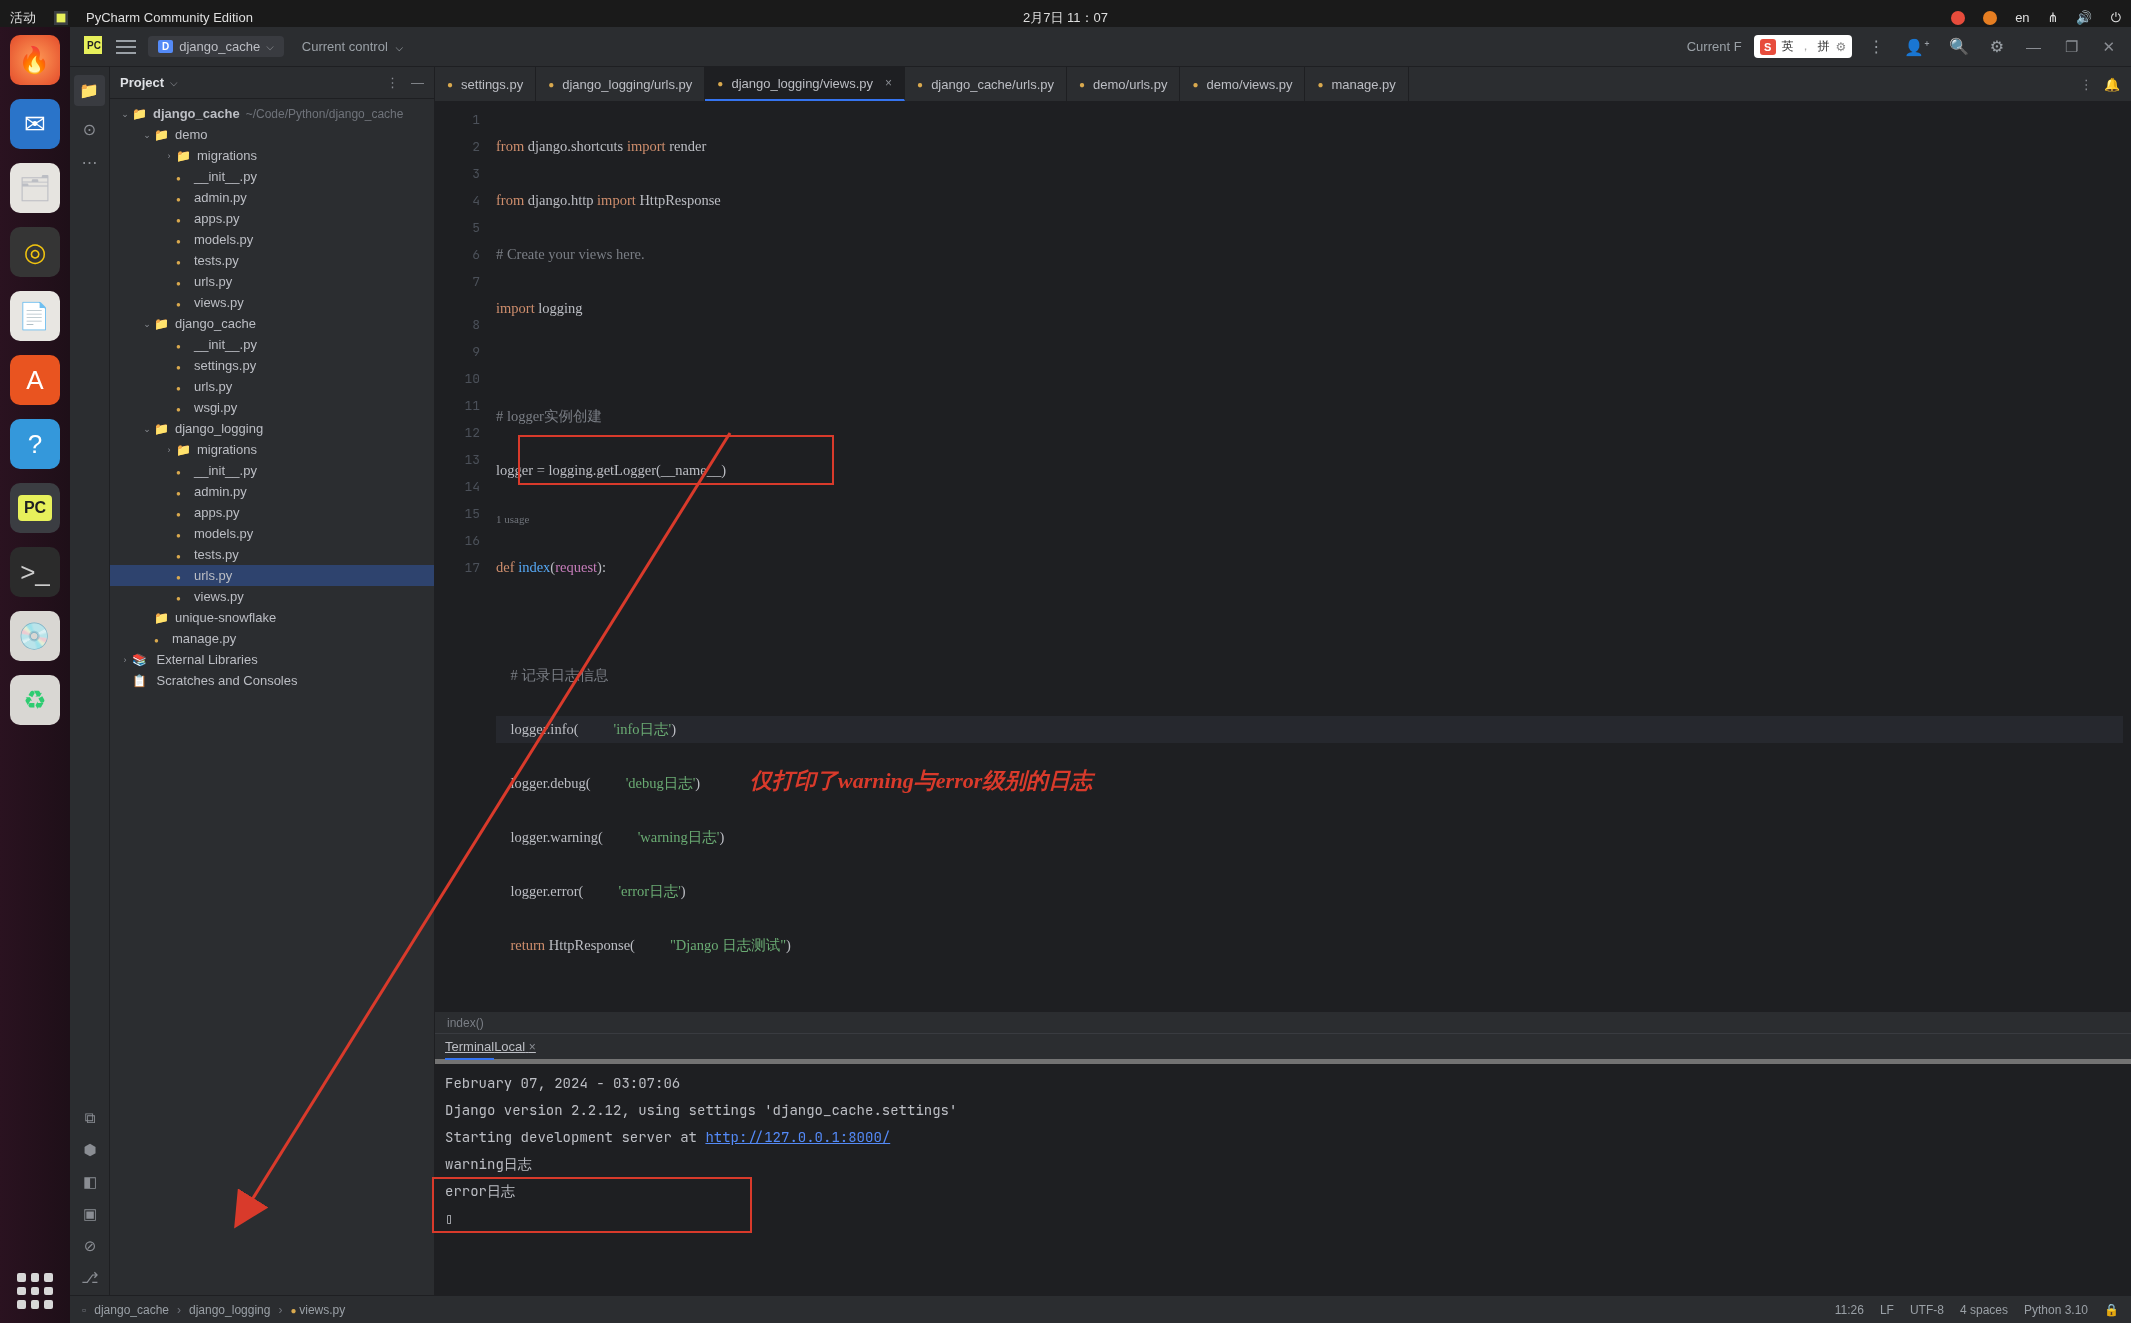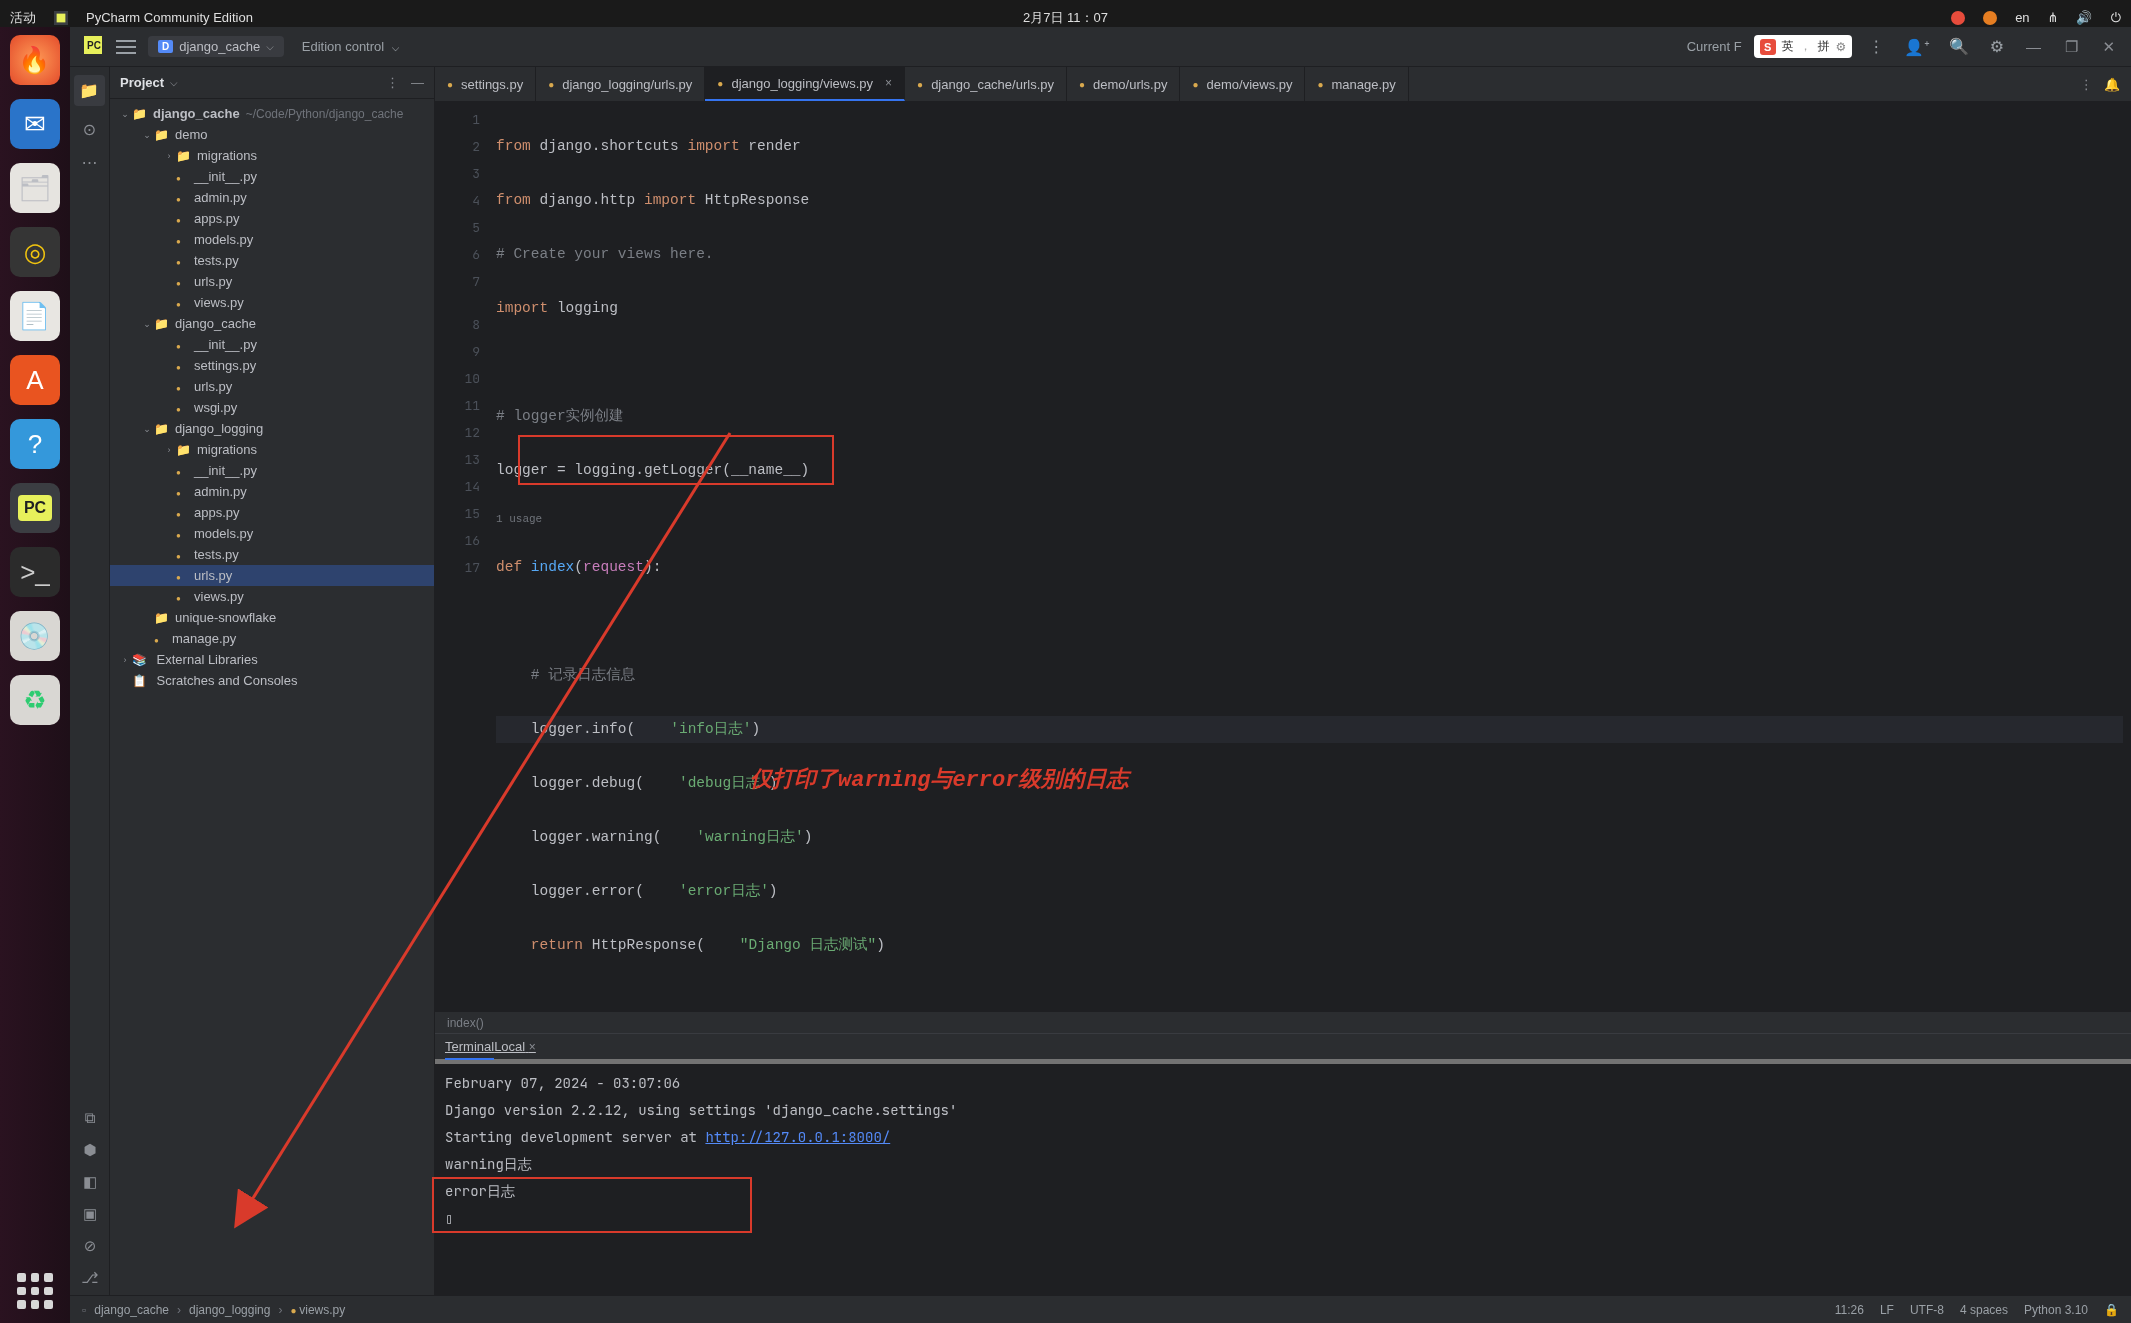--- a/index.html
+++ b/index.html
@@ -229,21 +229,21 @@
   text-align: right;
   padding: 4px 10px 0 0;
   font-family: "JetBrains Mono", Consolas, monospace;
   font-size: 13px;
   line-height: 27px;
 }
 .gutter .usage { color: #6f737a; font-size: 11px; line-height: 16px; }
 .code {
   flex: 1;
   background: #1e1f22;
-  font-family: Liberation Mono, monospace;
+  font-family: Liberation Serif, serif;
   font-size: 14.5px;
   line-height: 27px;
   padding: 4px 8px 0 6px;
   color: #bcbec4;
   position: relative;
   white-space: pre;
 }
 .code .kw { color: #cf8e6d; }
 .code .str { color: #6aab73; margin-left: 35px; }
 .code .cmt { color: #7a7e85; }
@@ -425,21 +425,21 @@
           <span></span>
           <span></span>
         </span>
     </div>
     <div class="pc-project-pill">
       <span class="sq">D</span>
       <span>django_cache</span>
       <span style="color:#8a8d93;font-size:10px">⌵</span>
     </div>
     <span class="vc">
-      <span>Edition control</span>
+      <span>Current control</span>
       <span style="font-size:10px;margin-left:4px">⌵</span>
     </span>
     <div class="spacer"></div>
     <span class="rtext">Current F</span>
     <div class="ime-box">
       <span class="sogou">S</span>
       <span>英</span>
       <span style="color:#aaa">，</span>
       <span>拼</span>
       <span style="color:#888">⚙</span>

